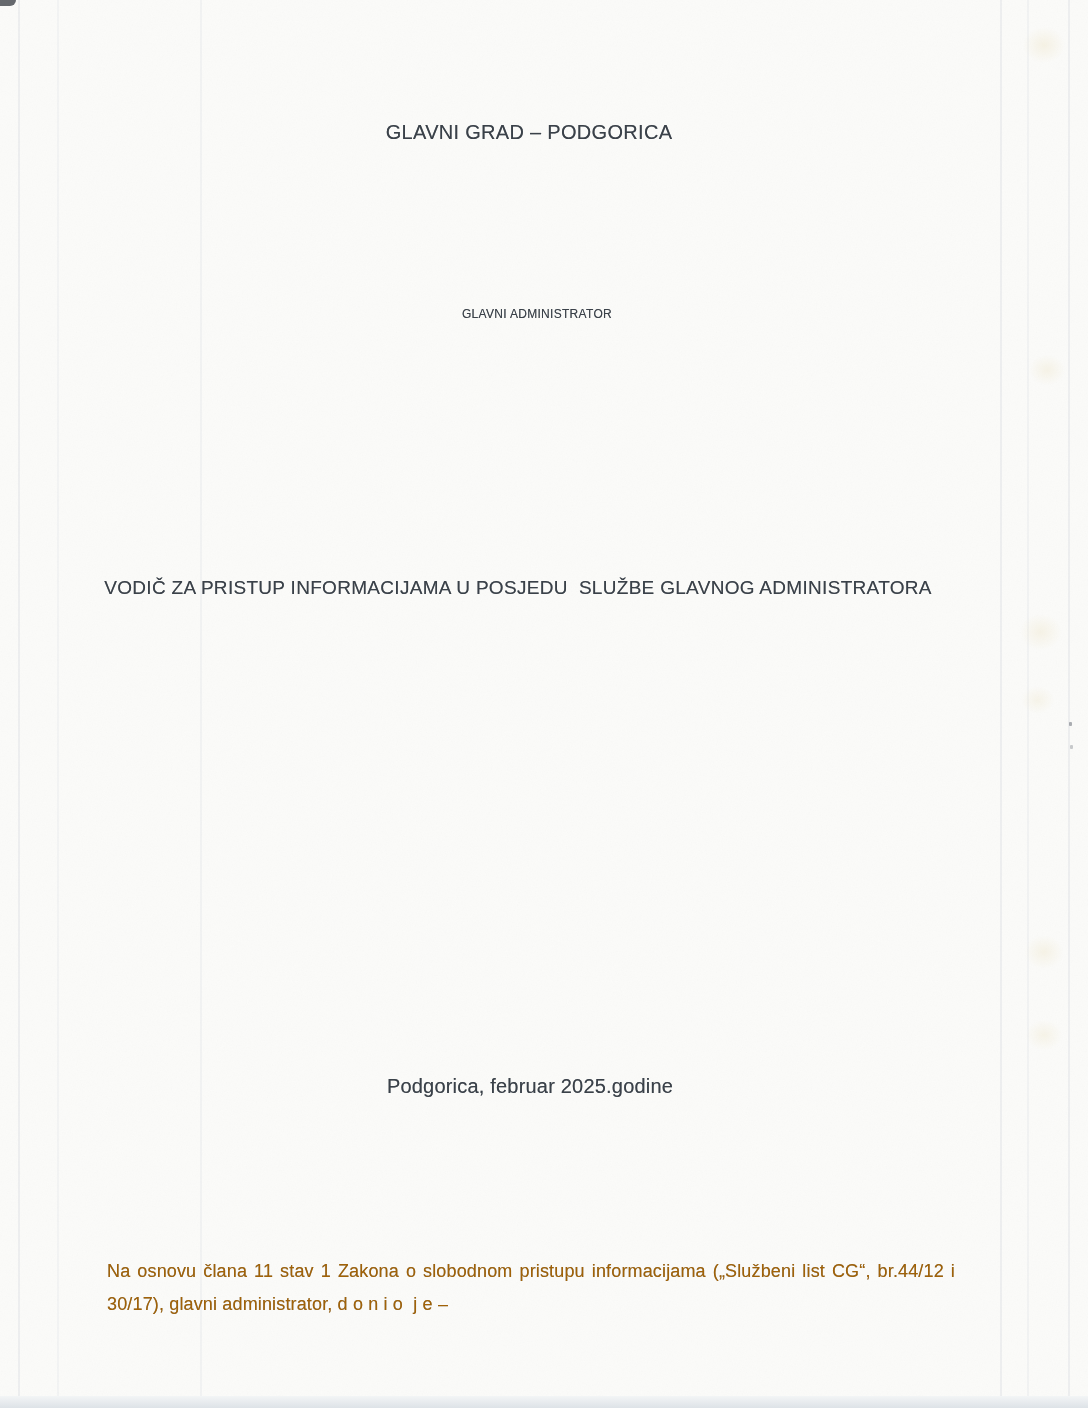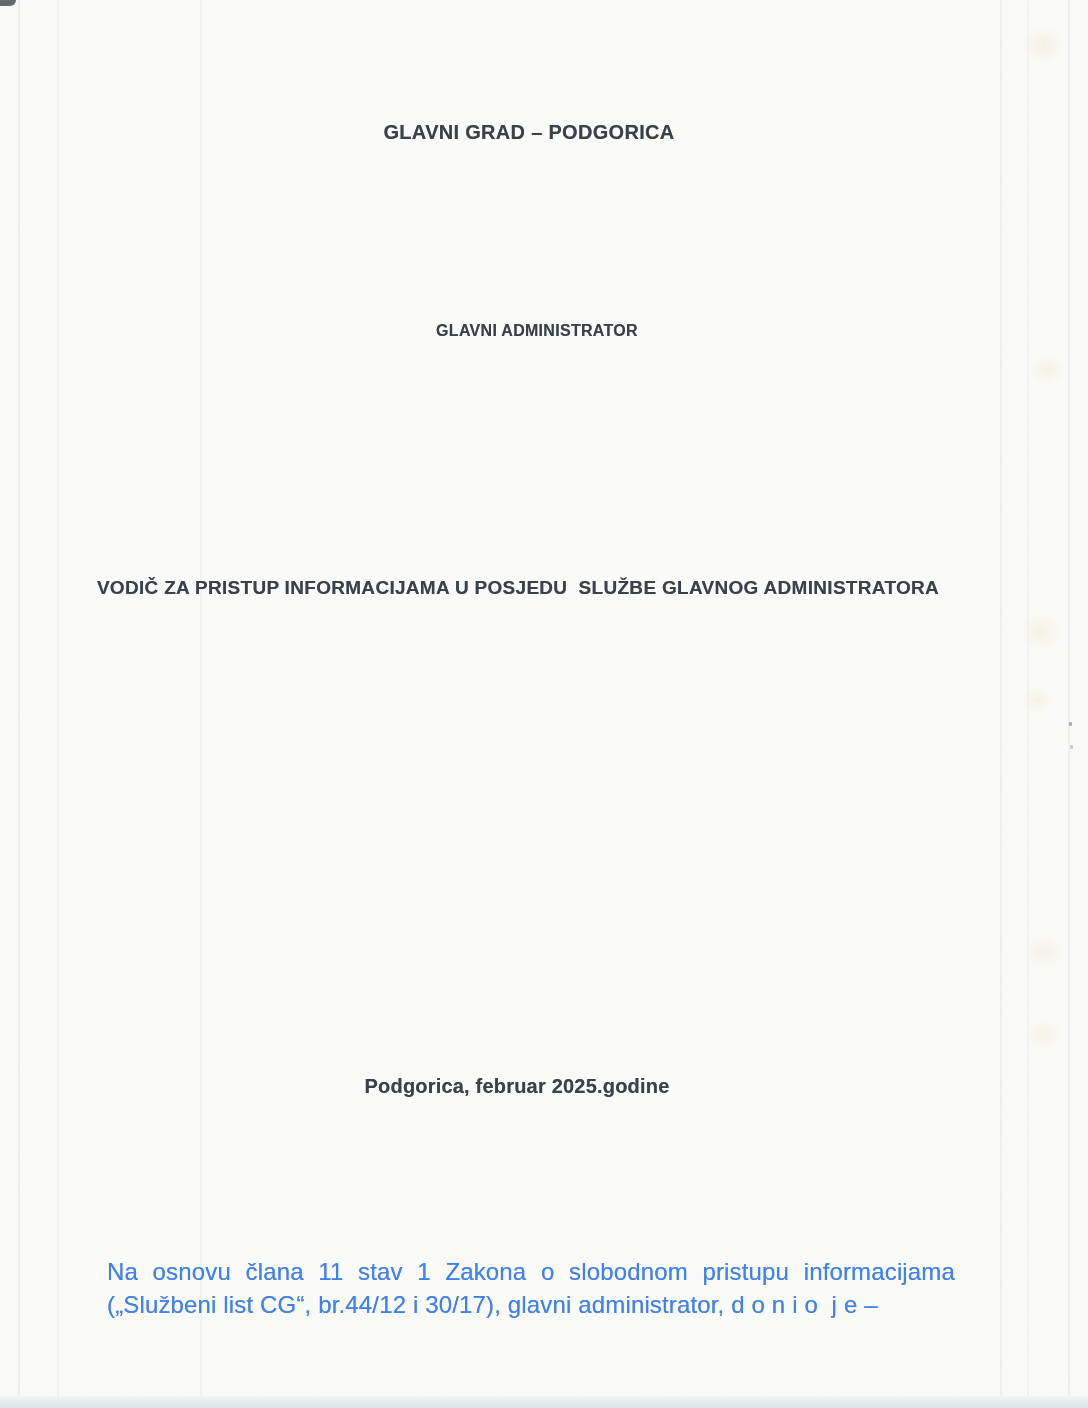--- a/index.html
+++ b/index.html
@@ -82,39 +82,39 @@
     position: absolute;
     inset: 0;
     opacity: 0.035;
     pointer-events: none;
   }
   
   .line {
     position: absolute;
     transform: translateX(-50%);
     white-space: pre;
-    font-weight: 700;
+    font-weight: 400;
     letter-spacing: 0.3px;
     text-shadow: 0 0 0.6px rgba(58, 65, 73, 0.55);
   }
   .header1 { left: 529px; top: 121px; font-size: 20px; }
-  .header2 { left: 537px; top: 307px; font-size: 16px; margin-top: 15px; }
+  .header2 { left: 537px; top: 307px; font-size: 12px; }
   .doc-title { left: 518px; top: 577px; font-size: 19px; }
-  .dateline { left: 517px; top: 1075px; font-size: 20px; letter-spacing: 0.2px; }
+  .dateline { left: 530px; top: 1075px; font-size: 20px; letter-spacing: 0.2px; }
   .intro {
     position: absolute;
     left: 107px;
     top: 1255px;
     width: 848px;
-    font-size: 24px;
+    font-size: 18px;
     line-height: 33px;
     font-weight: 400;
     text-align: justify;
     letter-spacing: 0.15px;
-    color: #3b82f6;
+    color: #a16207;
     text-shadow: 0 0 0.5px rgba(60, 67, 75, 0.5);
   }
 </style>
 </head>
 <body>
 
 <div class="page">
 
   <svg class="grain" width="1088" height="1408" xmlns="http://www.w3.org/2000/svg">
     <filter id="noise">

